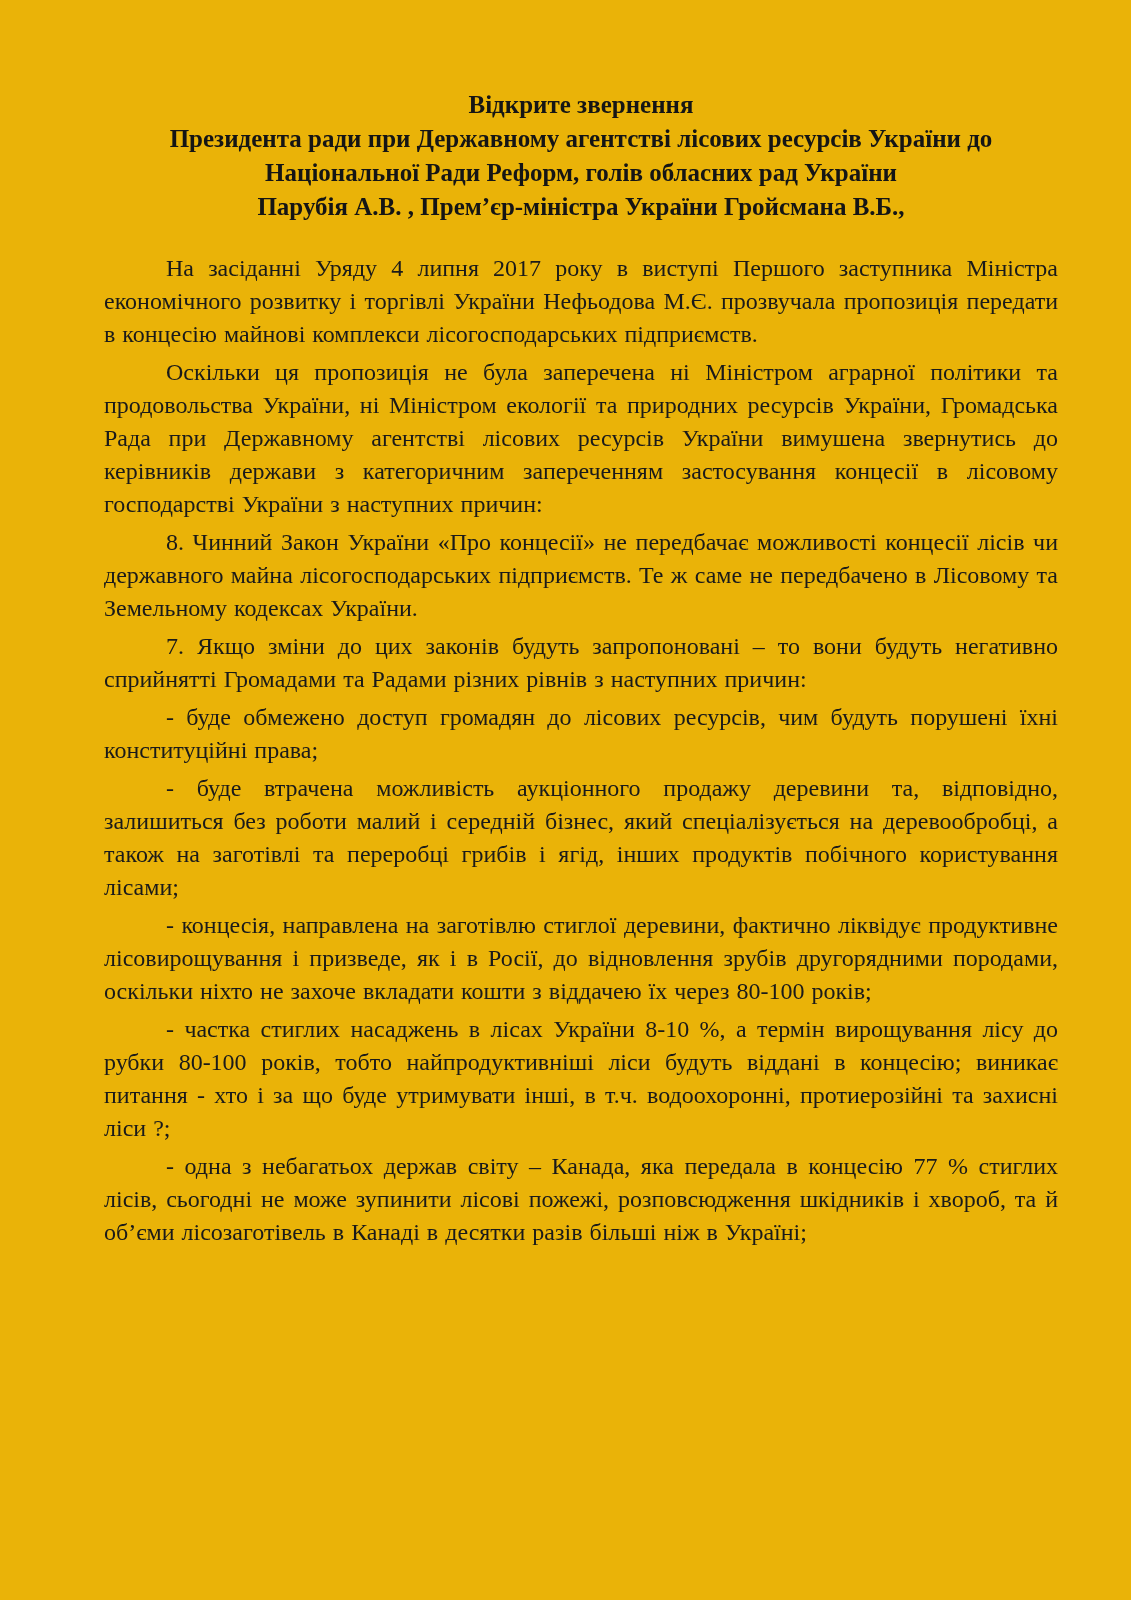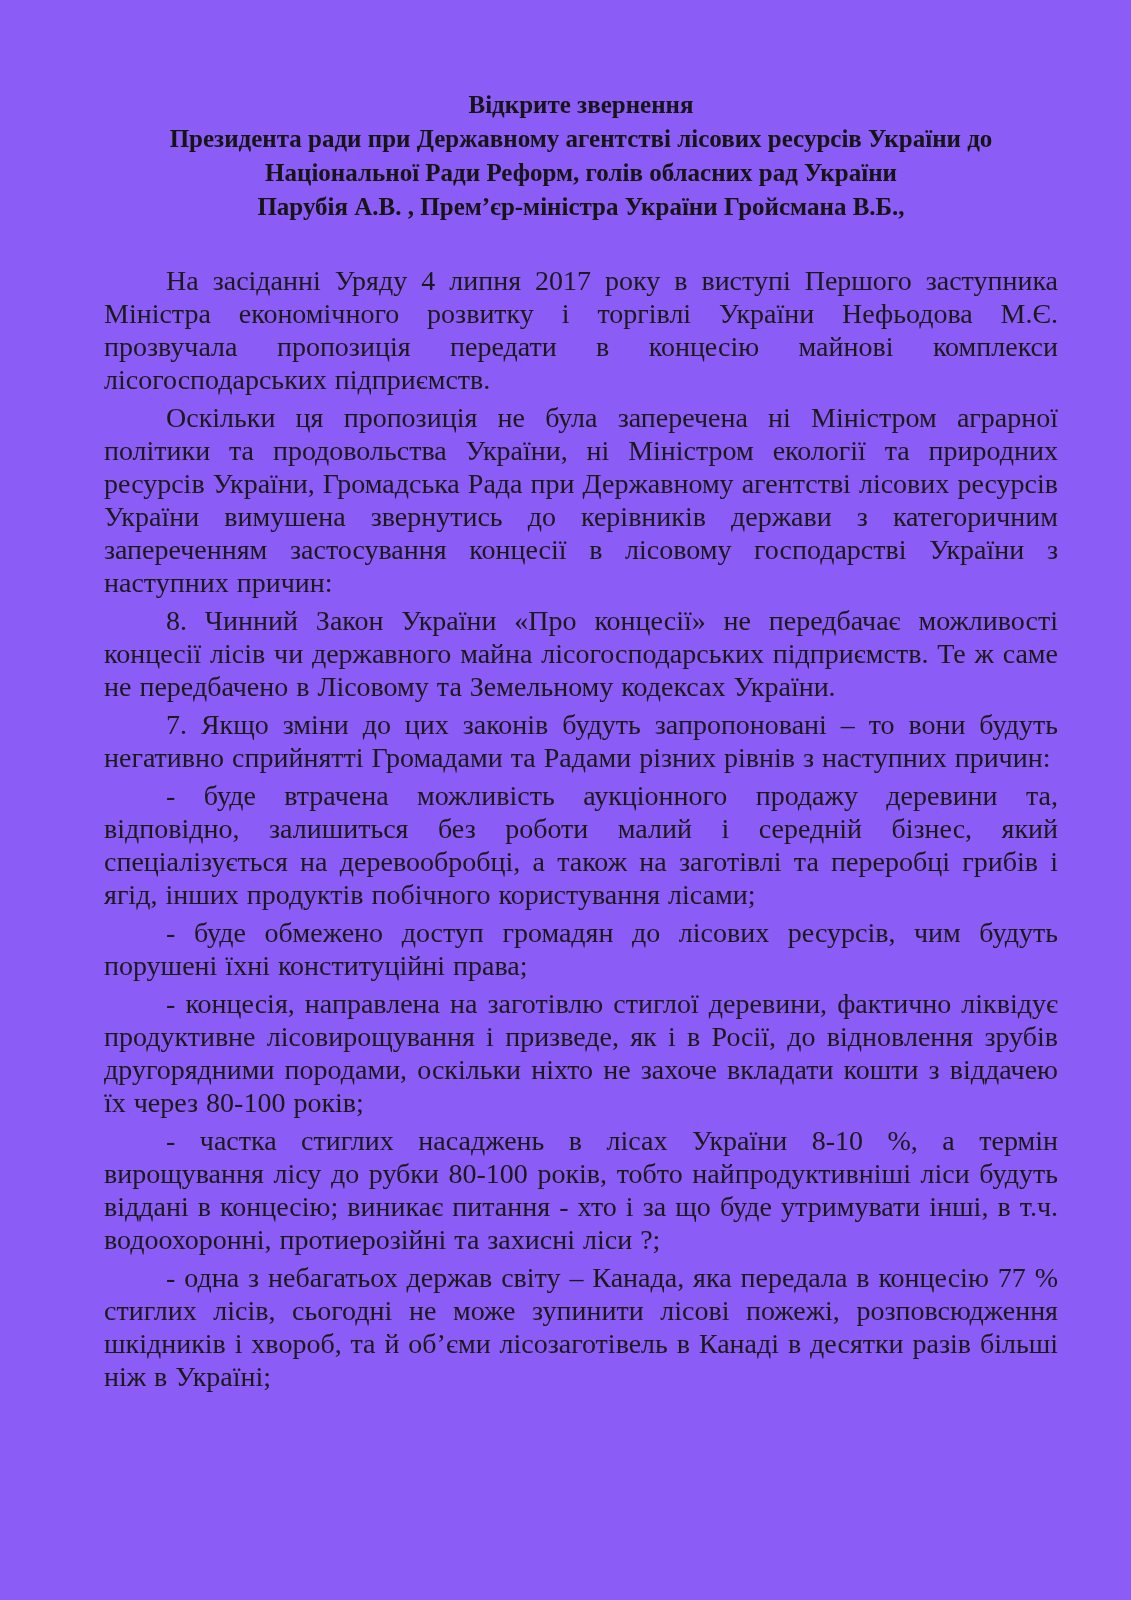--- a/index.html
+++ b/index.html
@@ -4,21 +4,21 @@
 <style>
   html, body {
     margin: 0;
     padding: 0;
     background: #ffffff;
   }
   .page {
     position: relative;
     width: 1131px;
     height: 1600px;
-    background: #8b5cf6;
+    background: #eab308;
     overflow: hidden;
     color: #1a1a1a;
     font-family: "Liberation Serif", "DejaVu Serif", serif;
   }
   .content {
     position: absolute;
     left: 104px;
     top: 88px;
     width: 954px;
   }
@@ -26,22 +26,22 @@
     font-weight: bold;
     font-size: 25px;
     line-height: 34px;
     text-align: center;
     color: #151515;
   }
   .title-line {
     white-space: pre-wrap;
   }
   .body-text {
-    margin-top: 40px;
-    font-size: 28px;
+    margin-top: 28px;
+    font-size: 24px;
     line-height: 33px;
     color: #1a1a1a;
   }
   .para {
     margin: 0 0 5px 0;
     text-align: justify;
     text-indent: 62px;
     word-spacing: 1px;
   }
   .para:last-child {
@@ -59,21 +59,21 @@
       <div class="title-line">Президента ради при Державному агентстві лісових ресурсів України до</div>
       <div class="title-line">Національної Ради Реформ, голів обласних рад України</div>
       <div class="title-line">Парубія А.В. , Прем’єр-міністра України Гройсмана В.Б.,</div>
     </div>
 
     <div class="body-text">
       <p class="para">На засіданні Уряду 4 липня 2017 року в виступі Першого заступника Міністра економічного розвитку і торгівлі України Нефьодова М.Є. прозвучала пропозиція передати в концесію майнові комплекси лісогосподарських підприємств.</p>
       <p class="para">Оскільки ця пропозиція не була заперечена ні Міністром аграрної політики та продовольства України, ні Міністром екології та природних ресурсів України, Громадська Рада при Державному агентстві лісових ресурсів України вимушена звернутись до керівників держави з категоричним запереченням застосування концесії в лісовому господарстві України з наступних причин:</p>
       <p class="para">8. Чинний Закон України «Про концесії» не передбачає можливості концесії лісів чи державного майна лісогосподарських підприємств. Те ж саме не передбачено в Лісовому та Земельному кодексах України.</p>
       <p class="para">7. Якщо зміни до цих законів будуть запропоновані – то вони будуть негативно сприйнятті Громадами та Радами різних рівнів з наступних причин:</p>
+      <p class="para">- буде обмежено доступ громадян до лісових ресурсів, чим будуть порушені їхні конституційні права;</p>
       <p class="para">- буде втрачена можливість аукціонного продажу деревини та, відповідно, залишиться без роботи малий і середній бізнес, який спеціалізується на деревообробці, а також на заготівлі та переробці грибів і ягід, інших продуктів побічного користування лісами;</p>
-      <p class="para">- буде обмежено доступ громадян до лісових ресурсів, чим будуть порушені їхні конституційні права;</p>
       <p class="para">- концесія, направлена на заготівлю стиглої деревини, фактично ліквідує продуктивне лісовирощування і призведе, як і в Росії, до відновлення зрубів другорядними породами, оскільки ніхто не захоче вкладати кошти з віддачею їх через 80-100 років;</p>
       <p class="para">- частка стиглих насаджень в лісах України 8-10 %, а термін вирощування лісу до рубки 80-100 років, тобто найпродуктивніші ліси будуть віддані в концесію; виникає питання - хто і за що буде утримувати інші, в т.ч. водоохоронні, протиерозійні та захисні ліси ?;</p>
       <p class="para">- одна з небагатьох держав світу – Канада, яка передала в концесію 77 % стиглих лісів, сьогодні не може зупинити лісові пожежі, розповсюдження шкідників і хвороб, та й об’єми лісозаготівель в Канаді в десятки разів більші ніж в Україні;</p>
     </div>
 
   </div>
 </div>
 
 </body></html>

